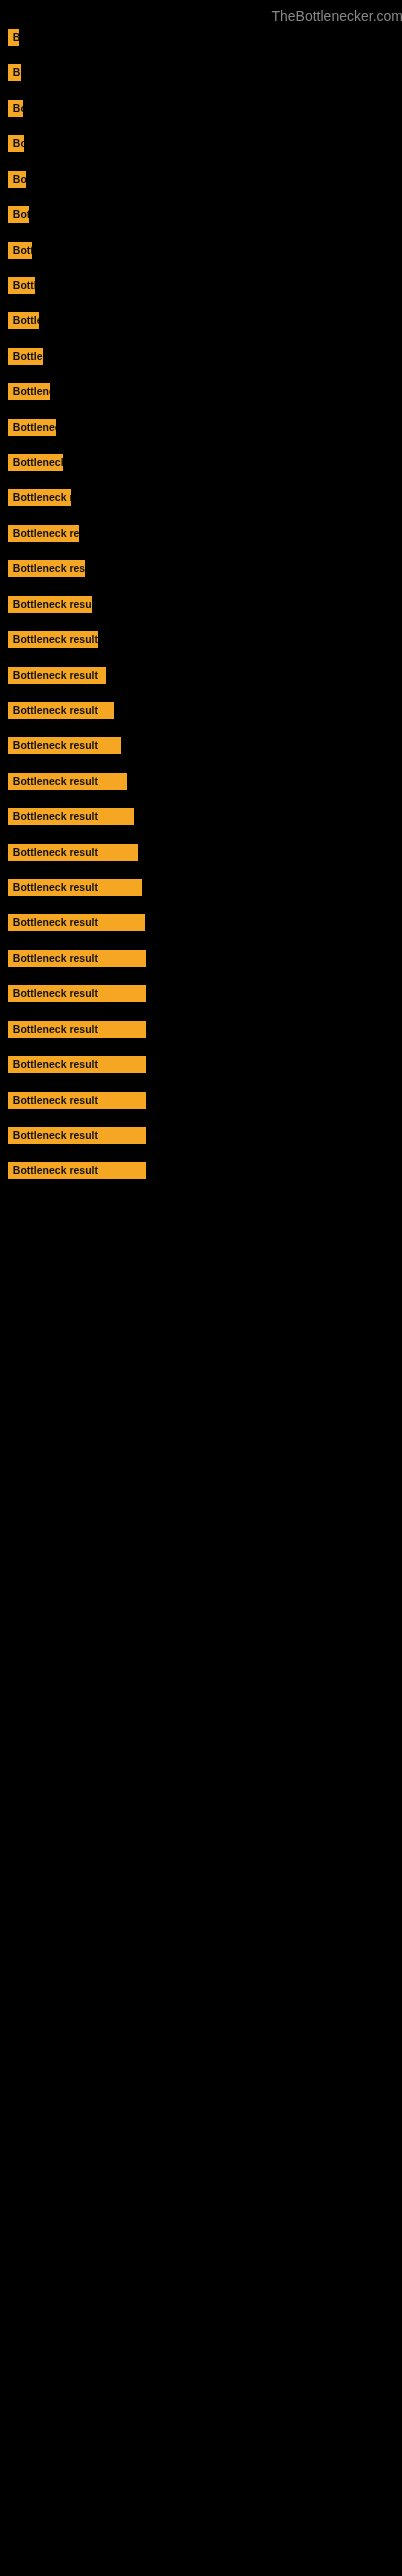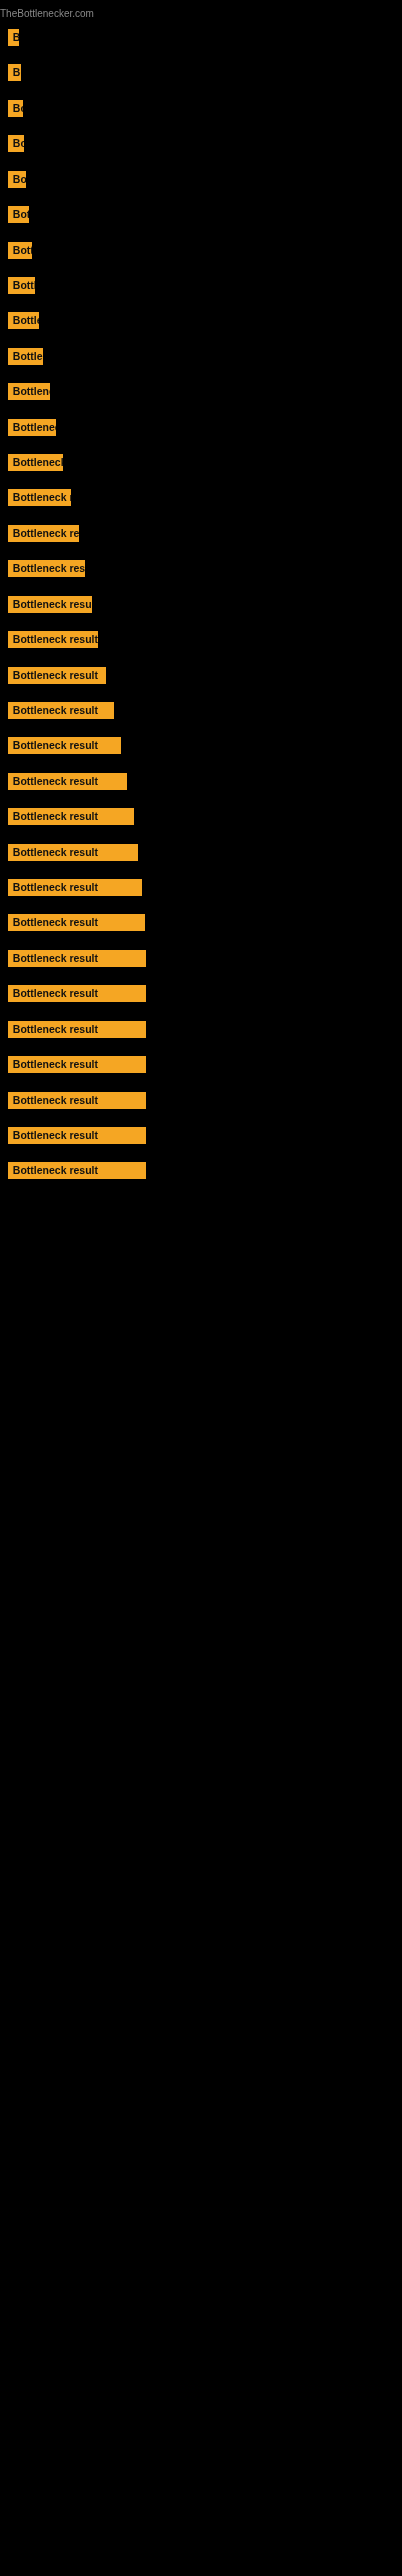--- a/index.html
+++ b/index.html
@@ -14,22 +14,22 @@
       overflow-x: hidden;
     }
     .page-container {
       width: 403px;
       min-height: 2576px;
       background: #000000;
       position: relative;
     }
     .site-title {
       color: #888888;
-      font-size: 10px;
-      text-align: left;
+      font-size: 14px;
+      text-align: right;
       padding: 6.4px 0;
       padding-top: 8px;
     }
   </style>
 </head>
 <body>
 
 <div class="page-container">
 
   <div class="site-title">TheBottlenecker.com</div>

